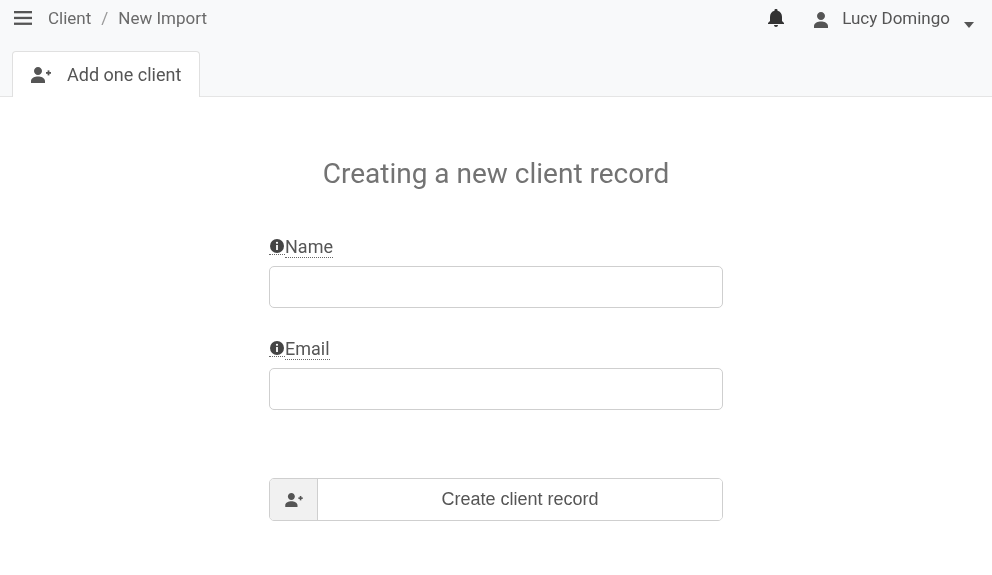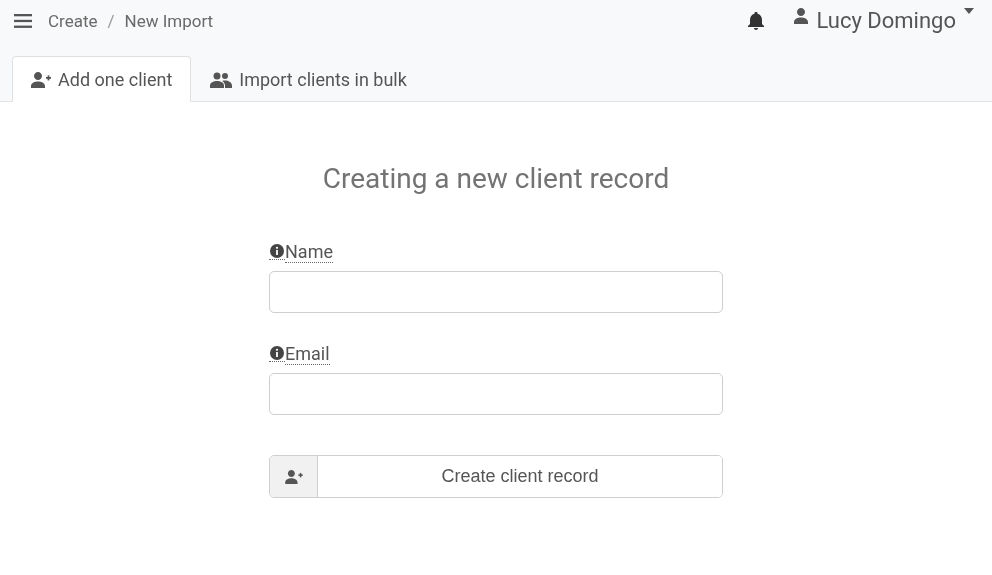--- a/index.html
+++ b/index.html
@@ -18,34 +18,34 @@
       padding: 8px 18px 8px 10px;
       font-size: 16px;
       color: #555;
     }
     .topbar-left { display: flex; align-items: center; gap: 12px; }
     .breadcrumb { display: flex; align-items: center; gap: 10px; color: #6a6a6a; font-size: 17px;}
     .breadcrumb a { color: #6a6a6a; text-decoration: none; }
     .breadcrumb-sep { color: #999; }
     .topbar-right { display: flex; align-items: center; gap: 30px; }
     .bell-icon svg, .hamburger-icon svg, .user-icon svg, .caret-icon svg { display: block; }
-    .user-menu { display: flex; align-items: flex-start; gap: 8px; cursor: pointer; color:#555; font-size:22px;}
+    .user-menu { display: flex; align-items: flex-end; gap: 14px; cursor: pointer; color:#555; font-size:17px;}
     .hamburger-icon { cursor: pointer; padding: 2px 4px; }
 
     .tabs {
       display: flex;
       align-items: flex-end;
       padding-left: 12px;
       border-bottom: 1px solid #e5e5e5;
       margin-top: 14px;
     }
     .tab {
       display: flex;
       align-items: center;
-      gap: 7px;
+      gap: 16px;
       padding: 12px 18px;
       font-size: 18px;
       color: #555;
       border: 1px solid transparent;
       border-bottom: none;
       cursor: pointer;
       position: relative;
       top: 1px;
       border-top-left-radius: 4px;
       border-top-right-radius: 4px;
@@ -91,21 +91,21 @@
       width: 100%;
       height: 42px;
       border: 1px solid #cfcfcf;
       border-radius: 5px;
       padding: 8px 12px;
       font-size: 16px;
       color: #333;
       background: #fff;
     }
 
-    .submit-row { margin-top: 40px; }
+    .submit-row { margin-top: 68px; }
     .submit-group {
       display: flex;
       width: 100%;
       border: 1px solid #cfcfcf;
       border-radius: 5px;
       overflow: hidden;
     }
     .submit-icon-box {
       width: 48px;
       display: flex;
@@ -130,21 +130,21 @@
 <div class="topbar">
   <div class="topbar-left">
     <span class="hamburger-icon">
       <svg width="18" height="14" viewBox="0 0 18 14">
           <rect y="0" width="18" height="2.3" fill="#555"></rect>
           <rect y="5.8" width="18" height="2.3" fill="#555"></rect>
           <rect y="11.6" width="18" height="2.3" fill="#555"></rect>
         </svg>
     </span>
     <nav class="breadcrumb">
-      <a href="#">Create</a>
+      <a href="#">Client</a>
       <span class="breadcrumb-sep">/</span>
       <span>New Import</span>
     </nav>
   </div>
   <div class="topbar-right">
     <span class="bell-icon">
       <svg width="16" height="18" viewBox="0 0 16 18">
           <path fill="#333" d="M8 18c1.1 0 2-0.9 2-2H6C6 17.1 6.9 18 8 18zM14 12V8c0-3-1.6-5.5-4.5-6.2V1C9.5 0.4 8.9 0 8 0S6.5 0.4 6.5 1v0.8C3.6 2.5 2 5 2 8v4l-2 2v1h16v-1L14 12z"></path>
         </svg>
     </span>
@@ -168,31 +168,20 @@
   <div class="tab active">
     <span class="tab-icon">
       <svg width="20" height="16" viewBox="0 0 20 16">
           <path fill="#555" d="M7 8c2.2 0 4-1.8 4-4S9.2 0 7 0 3 1.8 3 4 4.8 8 7 8zM7 9.5C4.1 9.5 0 10.8 0 14v2h14v-2C14 10.8 9.9 9.5 7 9.5z"></path>
           <rect x="15" y="5" width="5" height="1.8" fill="#555"></rect>
           <rect x="16.6" y="3.4" width="1.8" height="5" fill="#555"></rect>
         </svg>
     </span>
     <span>Add one client</span>
   </div>
-  <div class="tab">
-    <span class="tab-icon">
-      <svg width="22" height="16" viewBox="0 0 22 16">
-          <circle cx="7" cy="4" r="3.5" fill="#555"></circle>
-          <circle cx="15" cy="4" r="3" fill="#555"></circle>
-          <path fill="#555" d="M7 9C3.5 9 0 10.5 0 13.5V16h14v-2.5C14 10.5 10.5 9 7 9z"></path>
-          <path fill="#555" d="M15 8.5c-0.9 0-1.9 0.1-2.8 0.4 1.5 1 2.8 2.5 2.8 4.6V16h7v-2.5C22 10.5 18.5 8.5 15 8.5z"></path>
-        </svg>
-    </span>
-    <span>Import clients in bulk</span>
-  </div>
 </div>
 
 <div class="content">
   <h1 class="page-title">Creating a new client record</h1>
 
   <div class="form-wrap">
     <div class="form-group">
       <label class="form-label">
         <span class="info-icon">
           <svg width="14" height="14" viewBox="0 0 14 14">

